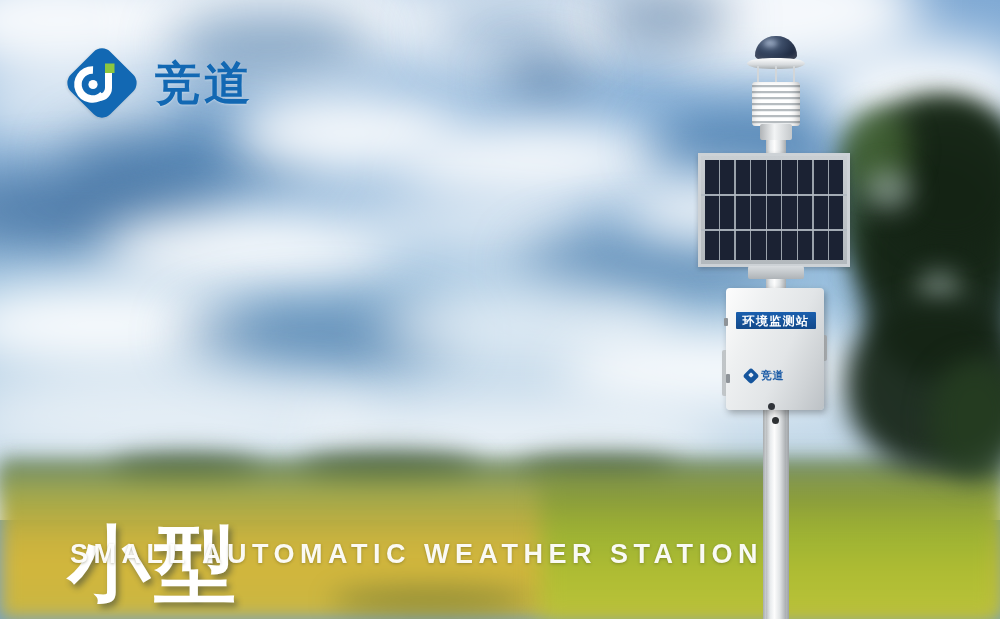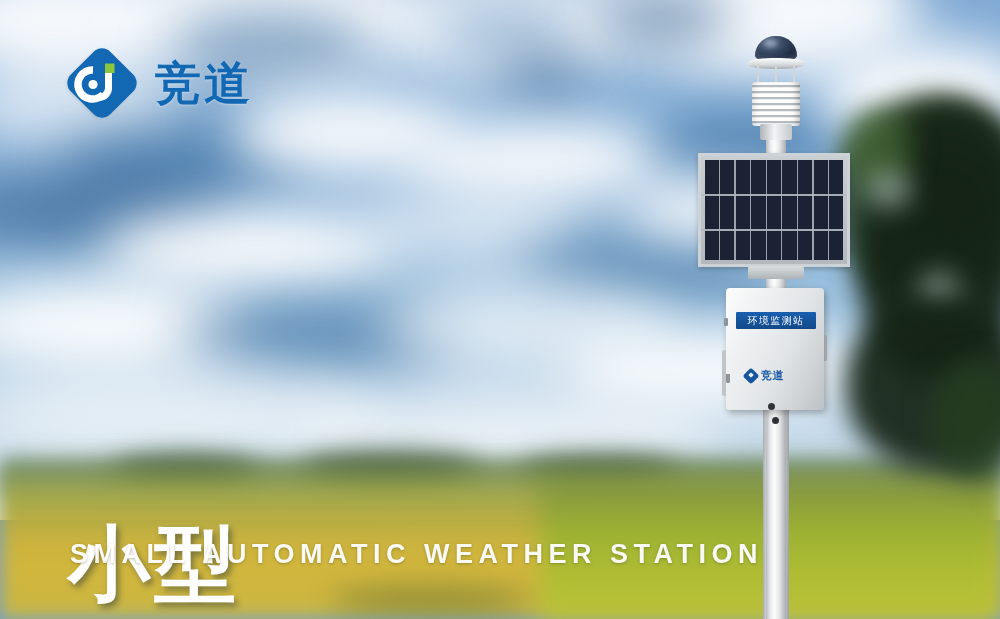--- a/index.html
+++ b/index.html
@@ -270,23 +270,23 @@
     left: 736px; top: 312px;
     width: 80px; height: 17px;
     background: linear-gradient(180deg,#1a5fae,#12498a);
     border-radius: 1px;
     display: flex;
     align-items: center;
     justify-content: center;
   }
   .box-banner span {
     color: #ffffff;
-    font-size: 10px;
+    font-size: 12px;
     letter-spacing: 1.4px;
-    font-weight: normal;
+    font-weight: bold;
     line-height: 1;
     white-space: nowrap;
   }
   .box-logo {
     position: absolute;
     left: 743px; top: 368px;
     display: flex;
     align-items: center;
     gap: 3px;
   }

